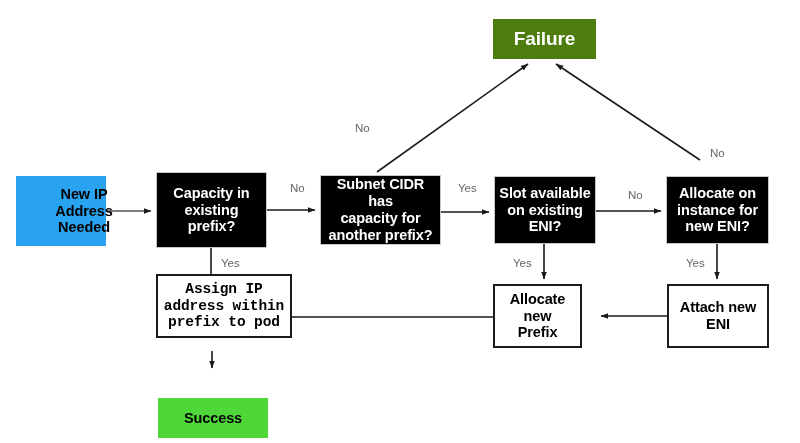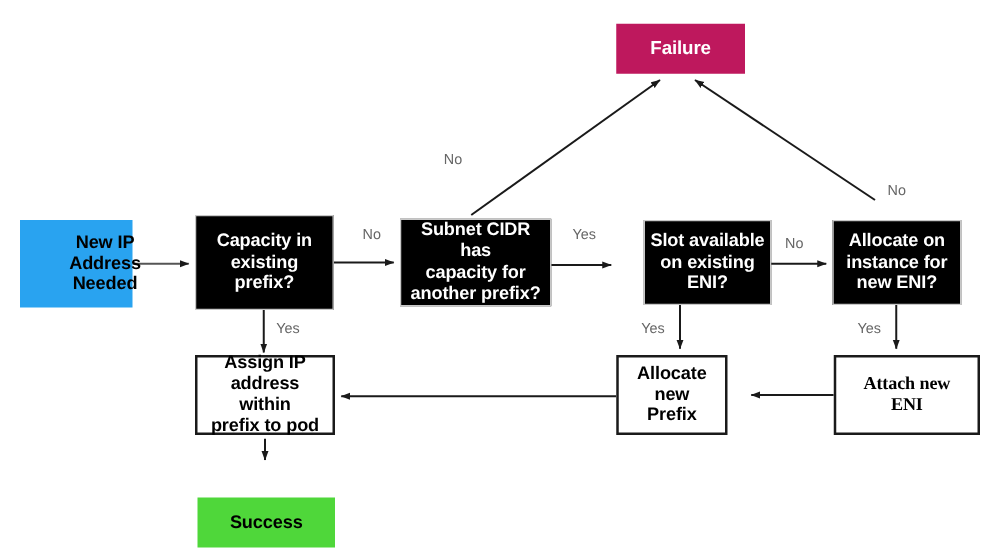--- a/index.html
+++ b/index.html
@@ -50,24 +50,24 @@
     border: 2px solid #1a1a1a;
     font-size: 14.5px;
   }
   .node-start {
     background: #29a3f0;
     color: #000000;
     border: none;
     font-size: 14.5px;
   }
   .node-failure {
-    background: #be185d;
+    background: #4d7c0f;
     color: #ffffff;
     border: none;
-    font-size: 15px;
+    font-size: 19px;
   }
   .node-success {
     background: #4fd73a;
     color: #000000;
     border: none;
     font-size: 14.5px;
   }
   .node-label {
     display: block;
     white-space: pre-line;
@@ -141,48 +141,48 @@
     <span class="node-label">Capacity in
 existing prefix?</span>
   </div>
 
   <div class="node node-decision" style="left:320px; top:175px; width:121px; height:70px;">
     <span class="node-label">Subnet CIDR has
 capacity for
 another prefix?</span>
   </div>
 
-  <div class="node node-decision" style="left:515px; top:176px; width:102px; height:68px;">
+  <div class="node node-decision" style="left:494px; top:176px; width:102px; height:68px;">
     <span class="node-label">Slot available
 on existing
 ENI?</span>
   </div>
 
   <div class="node node-decision" style="left:666px; top:176px; width:103px; height:68px;">
     <span class="node-label">Allocate on
 instance for
 new ENI?</span>
   </div>
 
   <div class="node node-failure" style="left:493px; top:19px; width:103px; height:40px;">
     <span class="node-label">Failure</span>
   </div>
 
-  <div class="node node-process" style="left:156px; top:284px; width:112px; height:64px;">
+  <div class="node node-process" style="left:156px; top:274px; width:136px; height:64px;font-family:Liberation Mono, monospace;">
     <span class="node-label">Assign IP
 address within
 prefix to pod</span>
   </div>
 
   <div class="node node-process" style="left:493px; top:284px; width:89px; height:64px;">
     <span class="node-label">Allocate new
 Prefix</span>
   </div>
 
-  <div class="node node-process" style="left:667px; top:284px; width:117px; height:64px;font-family:Liberation Serif, serif;">
+  <div class="node node-process" style="left:667px; top:284px; width:102px; height:64px;">
     <span class="node-label">Attach new
 ENI</span>
   </div>
 
   <div class="node node-success" style="left:158px; top:372px; width:110px; height:40px;margin-top:26px;">
     <span class="node-label">Success</span>
   </div>
 
   <div class="edge-label" style="left:290px; top:182px;">No</div>
   <div class="edge-label" style="left:221px; top:257px;">Yes</div>

